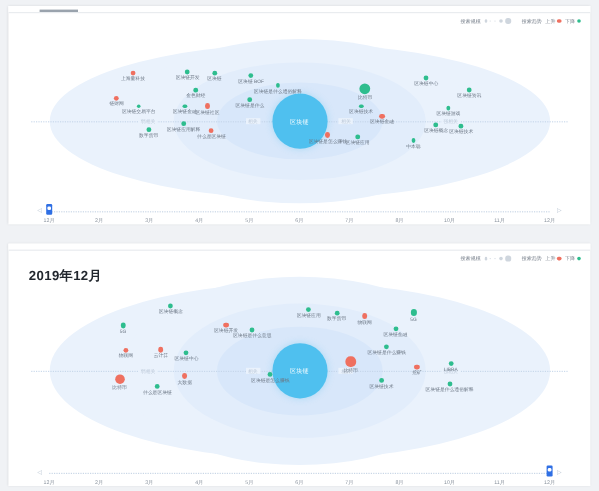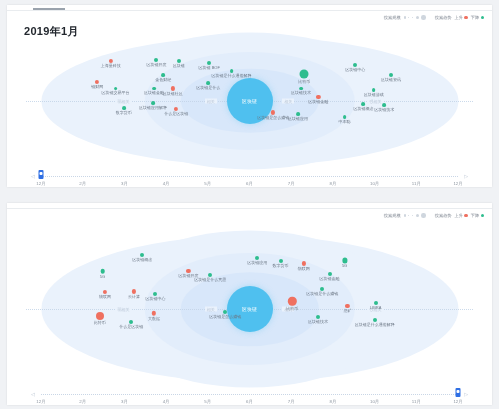--- a/index.html
+++ b/index.html
@@ -134,21 +134,20 @@
 <body>
 
 <div class="page">
 
   <div class="card" id="card1">
 
     <div class="tabbar">
       <div class="tabline"></div>
     </div>
 
-    <div class="card-title">2019年1月</div>
 
     <div class="legend">
       <div class="legend-group">
         <span class="legend-lbl">搜索规模</span>
         <span class="scale-dots">
           <i class="sd s1"></i>
           <i class="sd s2"></i>
           <i class="sd s3"></i>
           <i class="sd s4"></i>
           <i class="sd s5"></i>
@@ -296,20 +295,21 @@
         <div class="tl-tick" style="left: 84.4%;">11月</div>
         <div class="tl-tick" style="left: 93%;">12月</div>
         <div class="tl-handle" style="left: 7%;"></div>
       </div>
   </div>
 
   <div class="card" id="card2">
 
     <div class="tabbar"></div>
 
+    <div class="card-title">2019年12月</div>
 
     <div class="legend">
       <div class="legend-group">
         <span class="legend-lbl">搜索规模</span>
         <span class="scale-dots">
           <i class="sd s1"></i>
           <i class="sd s2"></i>
           <i class="sd s3"></i>
           <i class="sd s4"></i>
           <i class="sd s5"></i>

